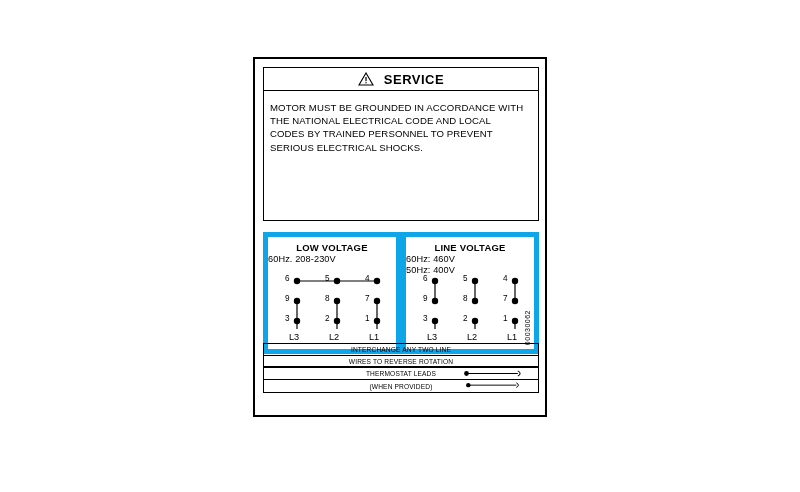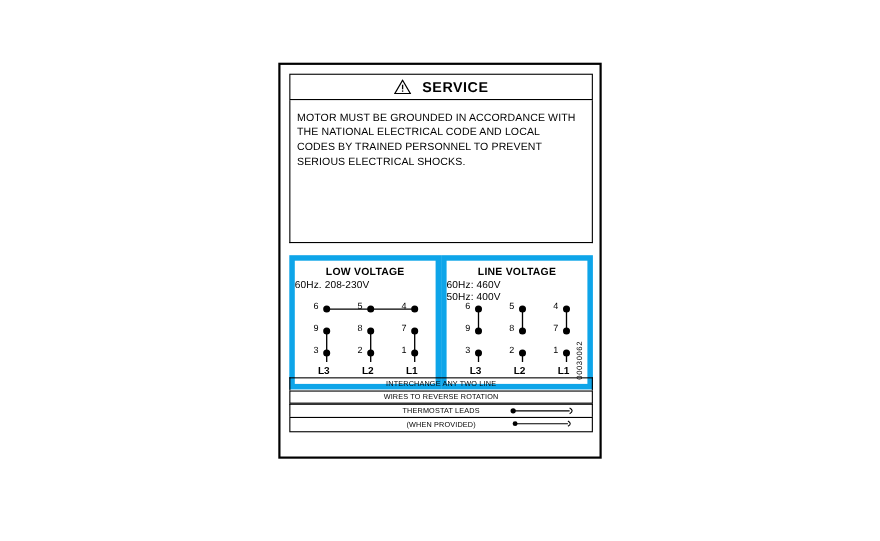--- a/index.html
+++ b/index.html
@@ -129,21 +129,21 @@
   .term-label {
     position: absolute;
     font-size: 8.2px;
     color: #000;
     line-height: 8px;
   }
   .lead-label {
     position: absolute;
     font-size: 9.2px;
     color: #000;
-    font-weight: bold;
+    font-weight: normal;
   }
   .code-vert {
     position: absolute;
     right: 3px;
     bottom: 4px;
     font-size: 7px;
     color: #000;
     writing-mode: vertical-rl;
     transform: rotate(180deg);
     letter-spacing: 0.5px;

